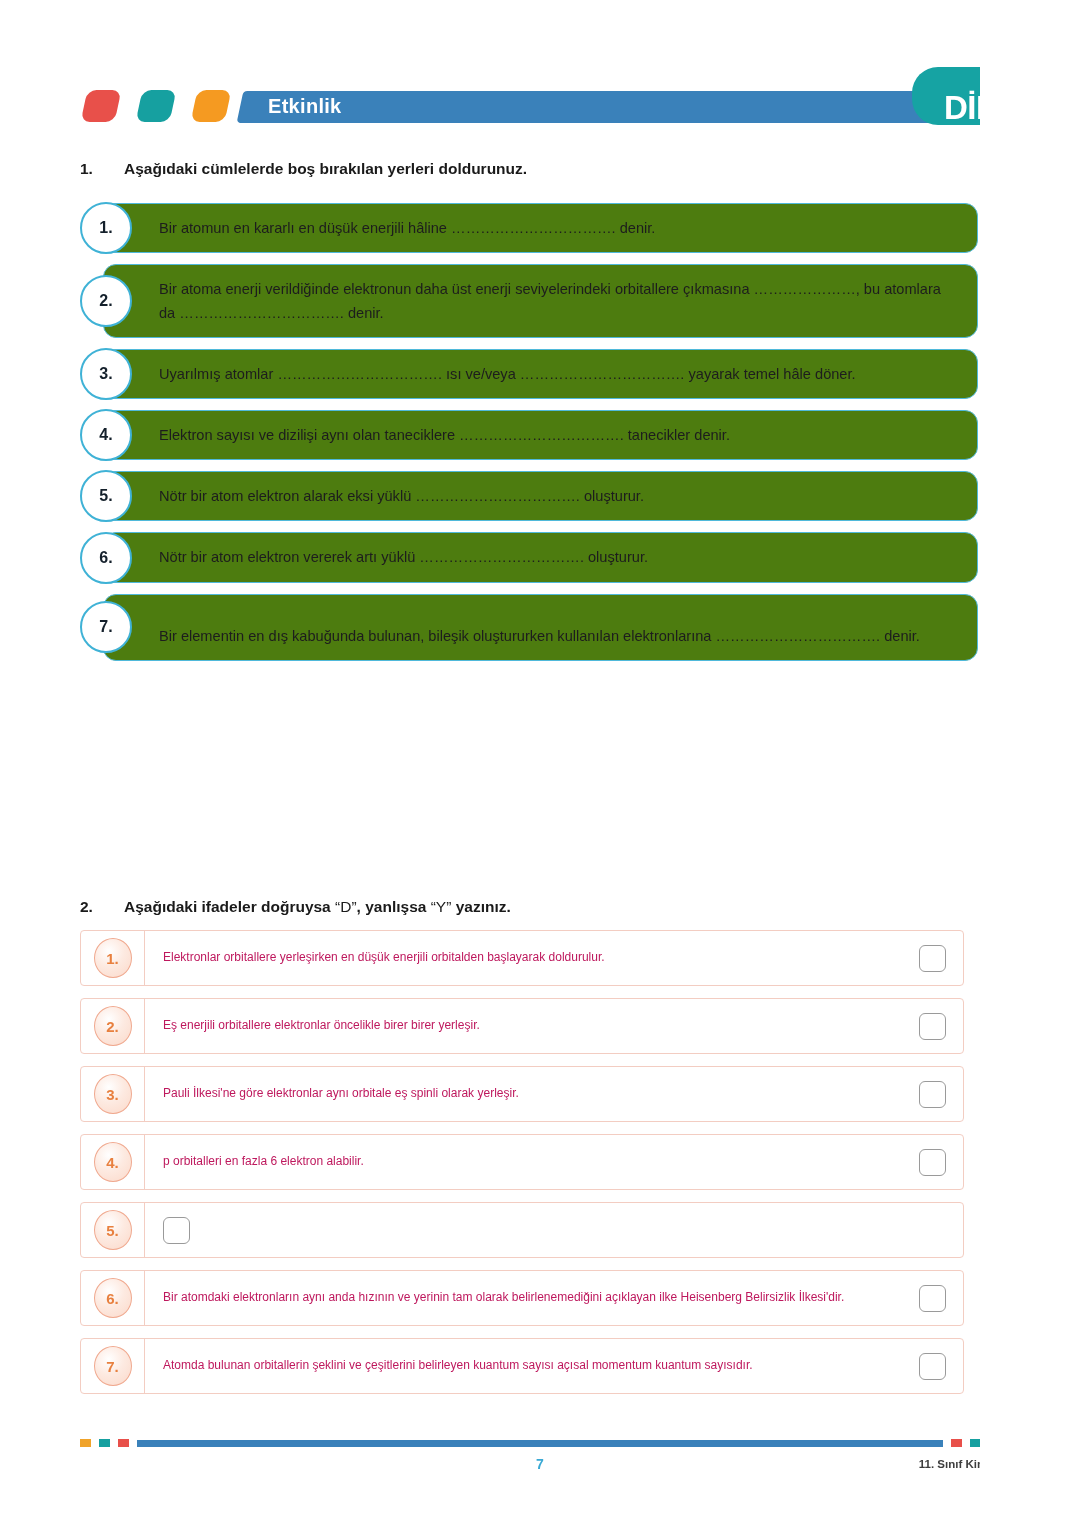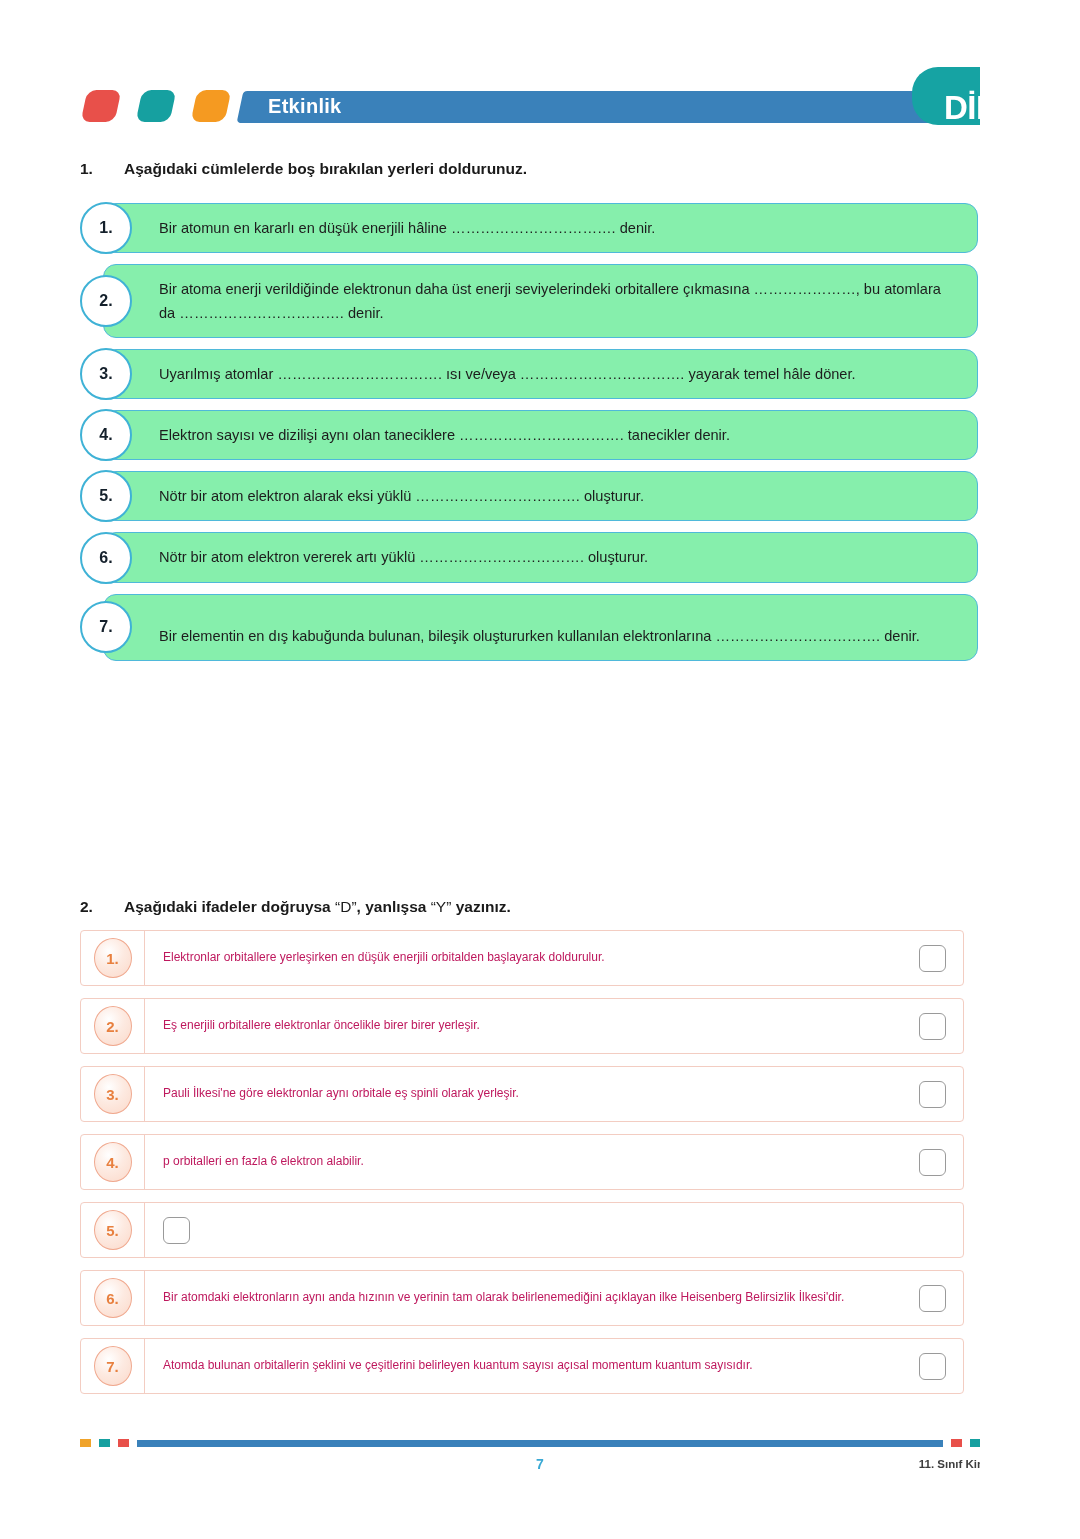--- a/index.html
+++ b/index.html
@@ -121,21 +121,21 @@
     left: 80px;
     top: 203px;
     width: 898px;
   }
   .blue-row {
     position: relative;
     margin-bottom: 11px;
   }
   .blue-box {
     margin-left: 23px;
-    background: #86efac;
+    background: #4d7c0f;
     border: 1.6px solid #4fb9da;
     border-radius: 13px;
     min-height: 48px;
     padding: 12px 18px 12px 55px;
     display: flex;
     align-items: center;
   }
   .blue-box .btext {
     font-size: 14.6px;
     color: #1d1d1d;

